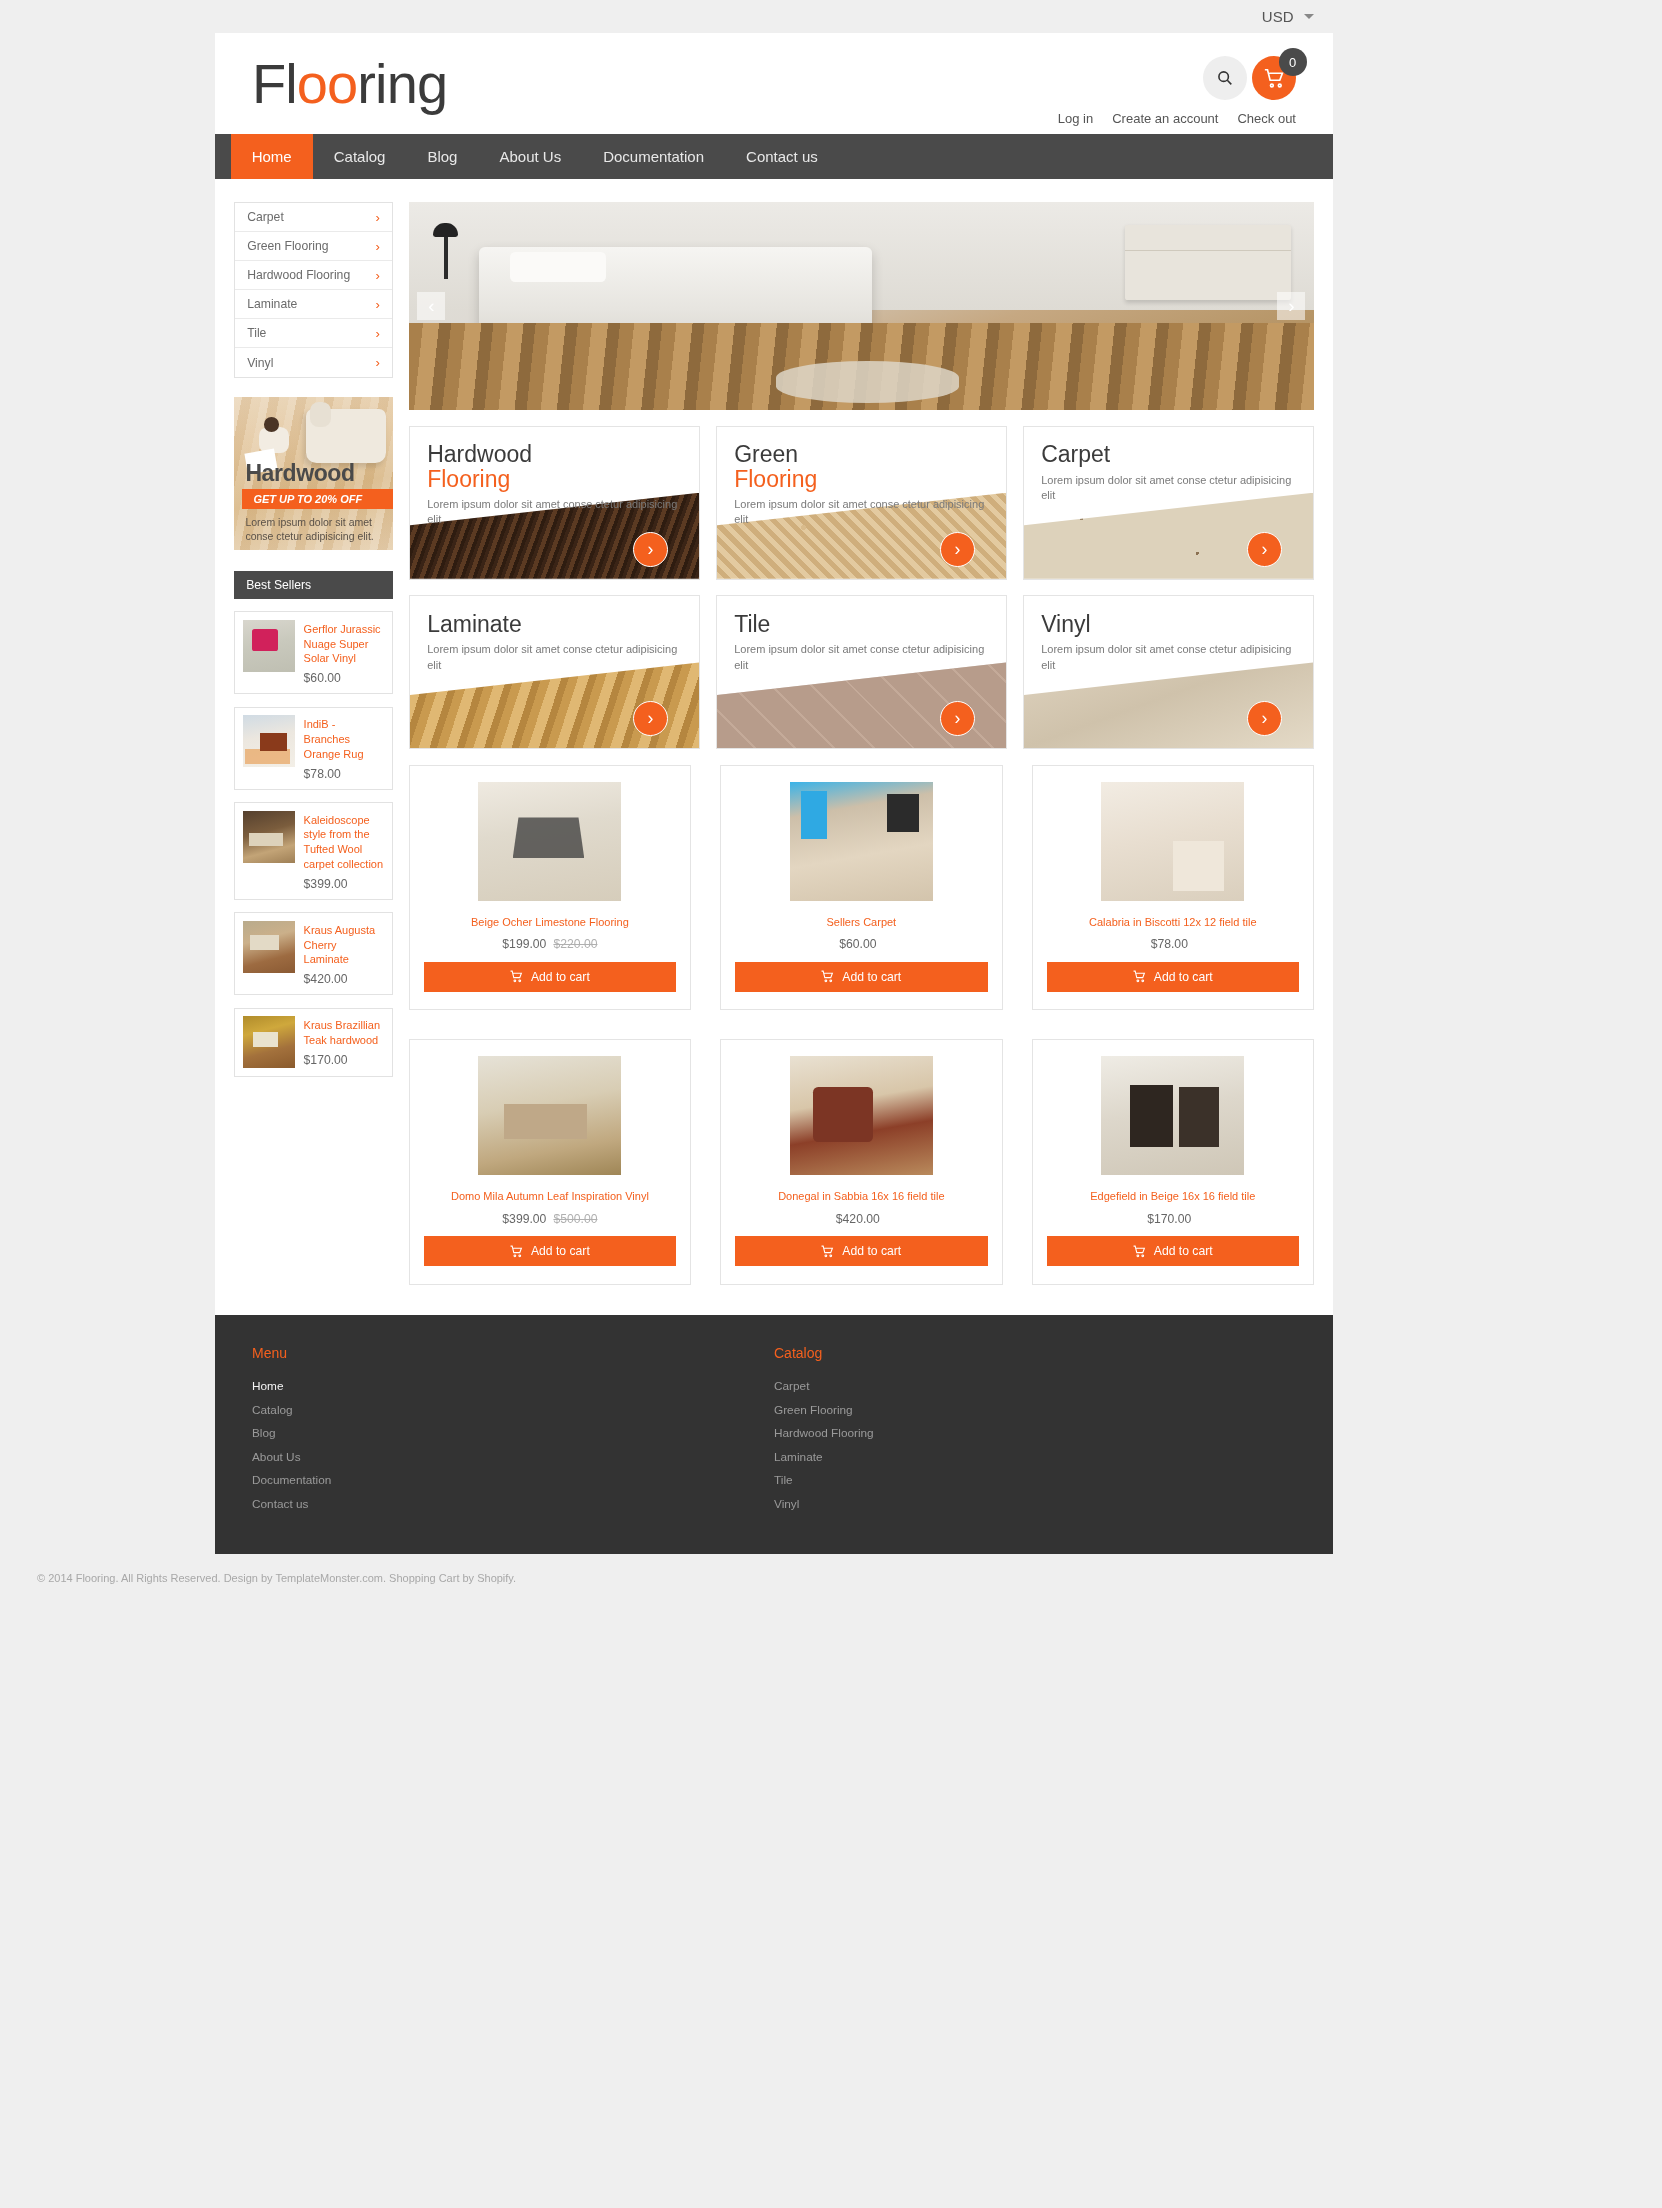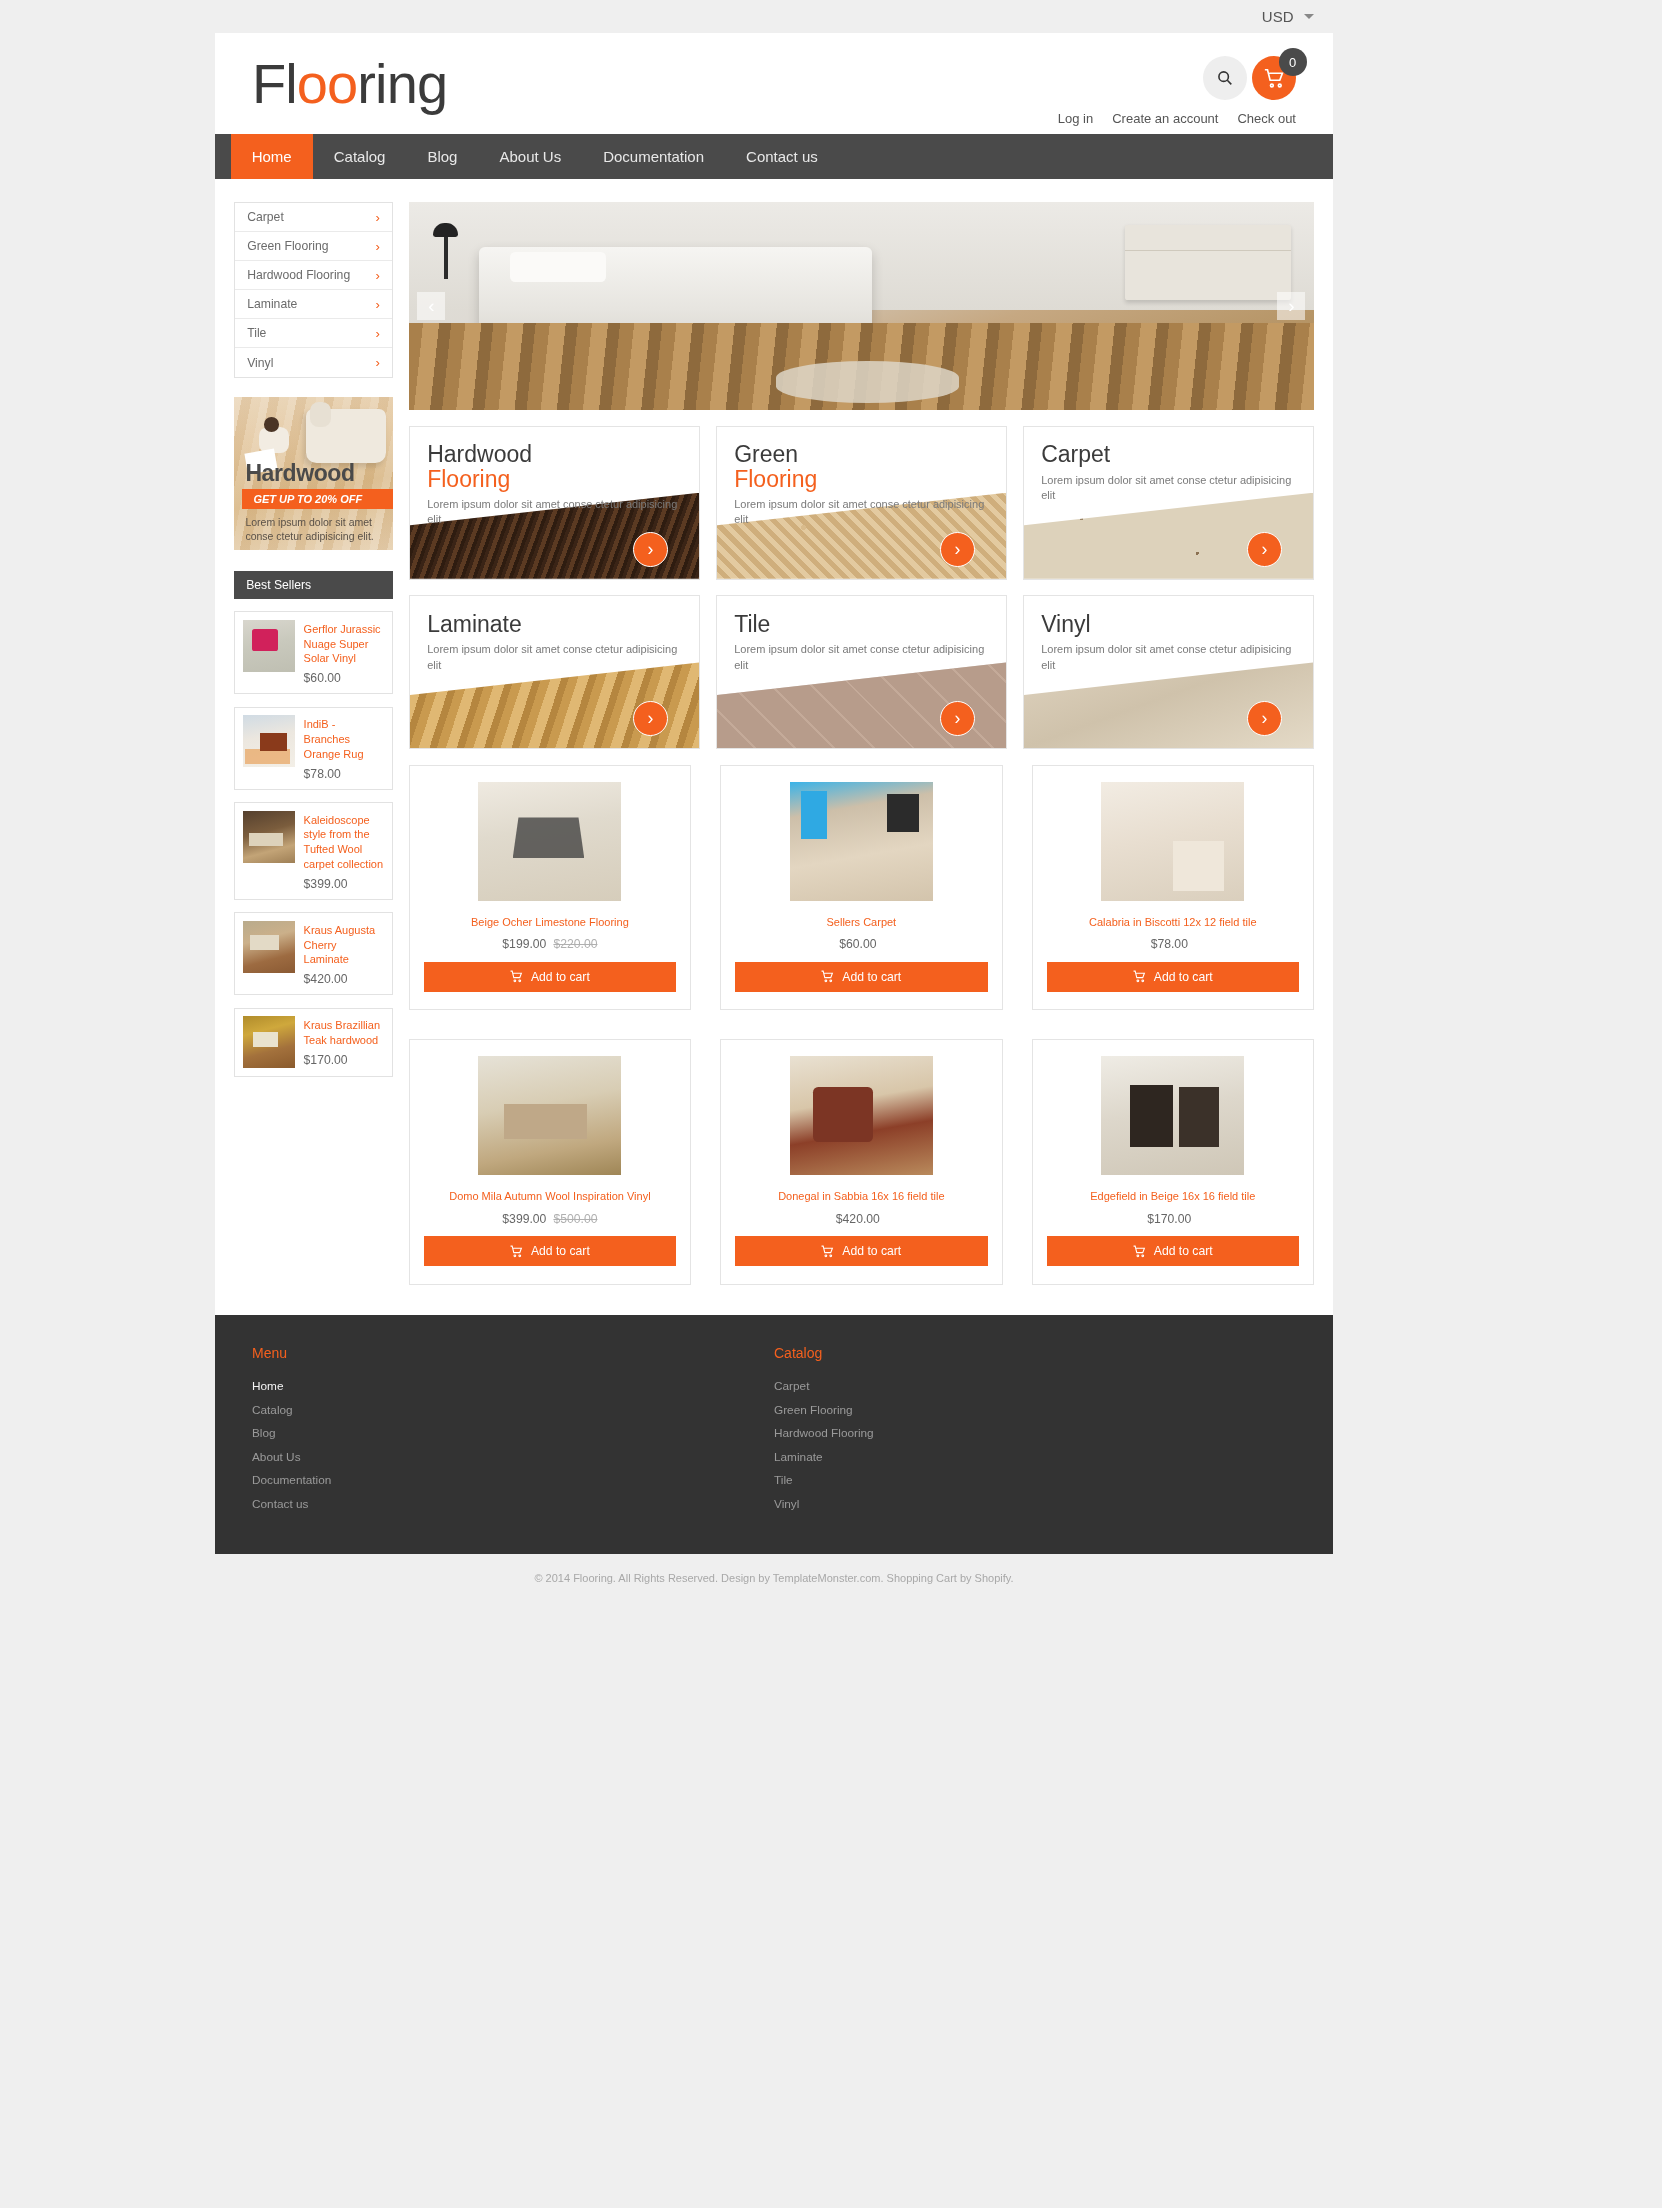--- a/index.html
+++ b/index.html
@@ -150,21 +150,21 @@
   .footer { background:#333333; padding:30px 37px 38px 37px; display:flex; }
   .fcol { flex:1; }
   .fcol.wide { flex:1.15; }
   .fhead { color:#f4601e; font-size:14px; margin-bottom:14px; }
   .flink { color:#9a9a9a; font-size:11.8px; line-height:2.0; cursor:pointer; }
   .flink.active { color:#f2f2f2; }
   .soc { display:flex; align-items:center; gap:7.9px; line-height:2.0; cursor:pointer; }
   .soc-ic { width:13px; height:13px; flex:0 0 13px; display:flex;align-items:center;justify-content:center;border-radius:1.7px;font-size:8.7px;color:#fff;font-weight:bold; }
   .call { color:#cfcfcf; font-size:13px; }
   .phone { color:#f4601e; font-size:22px; margin-top:5.2px; }
-  .copy { text-align:center; padding:17.5px 37px; font-size:11px; color:#a8a8a8; }
+  .copy { text-align:left; padding:17.5px 37px; font-size:11px; color:#a8a8a8; }
 </style>
 </head>
 <body>
 
 <div class="page">
 
   <div class="topbar">
     <div class="currency">
       <span>USD</span>
       <span class="caret"></span>
@@ -401,21 +401,21 @@
               <svg viewBox="0 0 24 24" fill="none" stroke="#fff" stroke-width="2">
                   <path d="M1 2h3l3 12h11l3-8H6"></path>
                   <circle cx="9" cy="20" r="1.6"></circle>
                   <circle cx="18" cy="20" r="1.6"></circle>
                 </svg>
               <span>Add to cart</span>
             </button>
           </div>
           <div class="prod-card">
             <div class="prod-img p4"></div>
-            <div class="prod-name">Domo Mila Autumn Wool Inspiration Vinyl</div>
+            <div class="prod-name">Domo Mila Autumn Leaf Inspiration Vinyl</div>
             <div class="prod-price">
               <span>$399.00</span>
               <span class="prod-old">$500.00</span>
             </div>
             <button class="addcart">
               <svg viewBox="0 0 24 24" fill="none" stroke="#fff" stroke-width="2">
                   <path d="M1 2h3l3 12h11l3-8H6"></path>
                   <circle cx="9" cy="20" r="1.6"></circle>
                   <circle cx="18" cy="20" r="1.6"></circle>
                 </svg>

